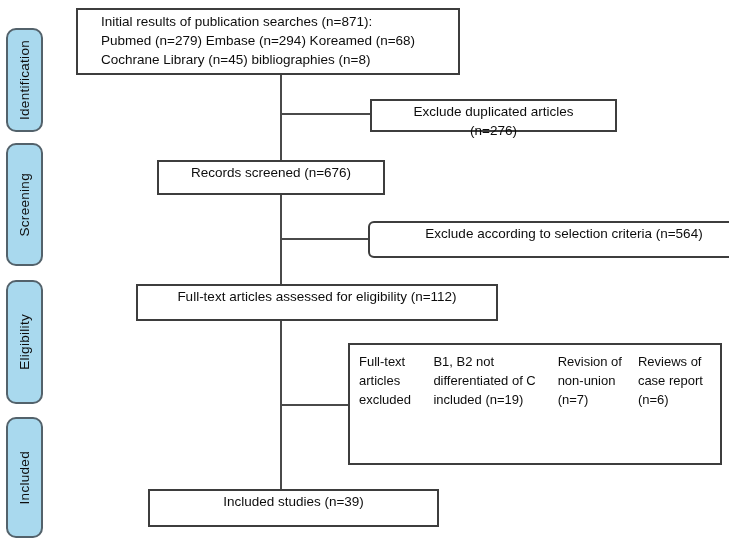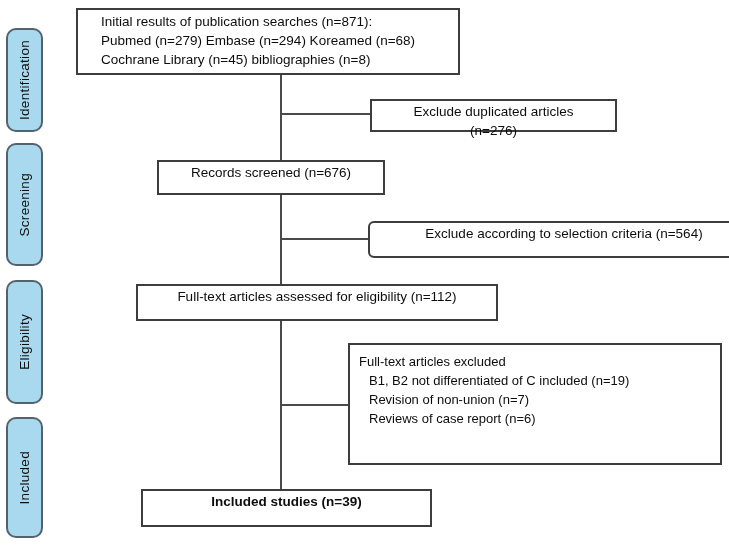--- a/index.html
+++ b/index.html
@@ -39,21 +39,21 @@
     align-items: flex-start;
     justify-content: center;
     text-align: center;
     font-size: 13.5px;
     line-height: 1.4;
     color: #0d0d0d;
     padding: 2px 23px;
   }
   .node.multiline { flex-direction: column; }
   .node.listbox {
-    flex-direction: column;
+    flex-direction: row;
     align-items: flex-start;
     justify-content: flex-start;
     text-align: left;
     padding: 7px 9px;
     font-size: 13px;
     line-height: 19px;
   }
   .node.listbox .excl-item { padding-left: 10px; }
   .line {
     position: absolute;
@@ -107,17 +107,17 @@
     <span>Full-text articles assessed for eligibility (n=112)</span>
   </div>
 
   <div class="node listbox" style="left:348px; top:343px; width:374px; height:122px;">
     <div>Full-text articles excluded</div>
     <div class="excl-item">B1, B2 not differentiated of C included (n=19)</div>
     <div class="excl-item">Revision of non-union (n=7)</div>
     <div class="excl-item">Reviews of case report (n=6)</div>
   </div>
 
-  <div class="node" style="left:141px; top:489px; width:291px; height:38px;font-weight:bold;">
+  <div class="node" style="left:148px; top:489px; width:291px; height:38px;">
     <span>Included studies (n=39)</span>
   </div>
 
 </div>
 
 </body></html>

